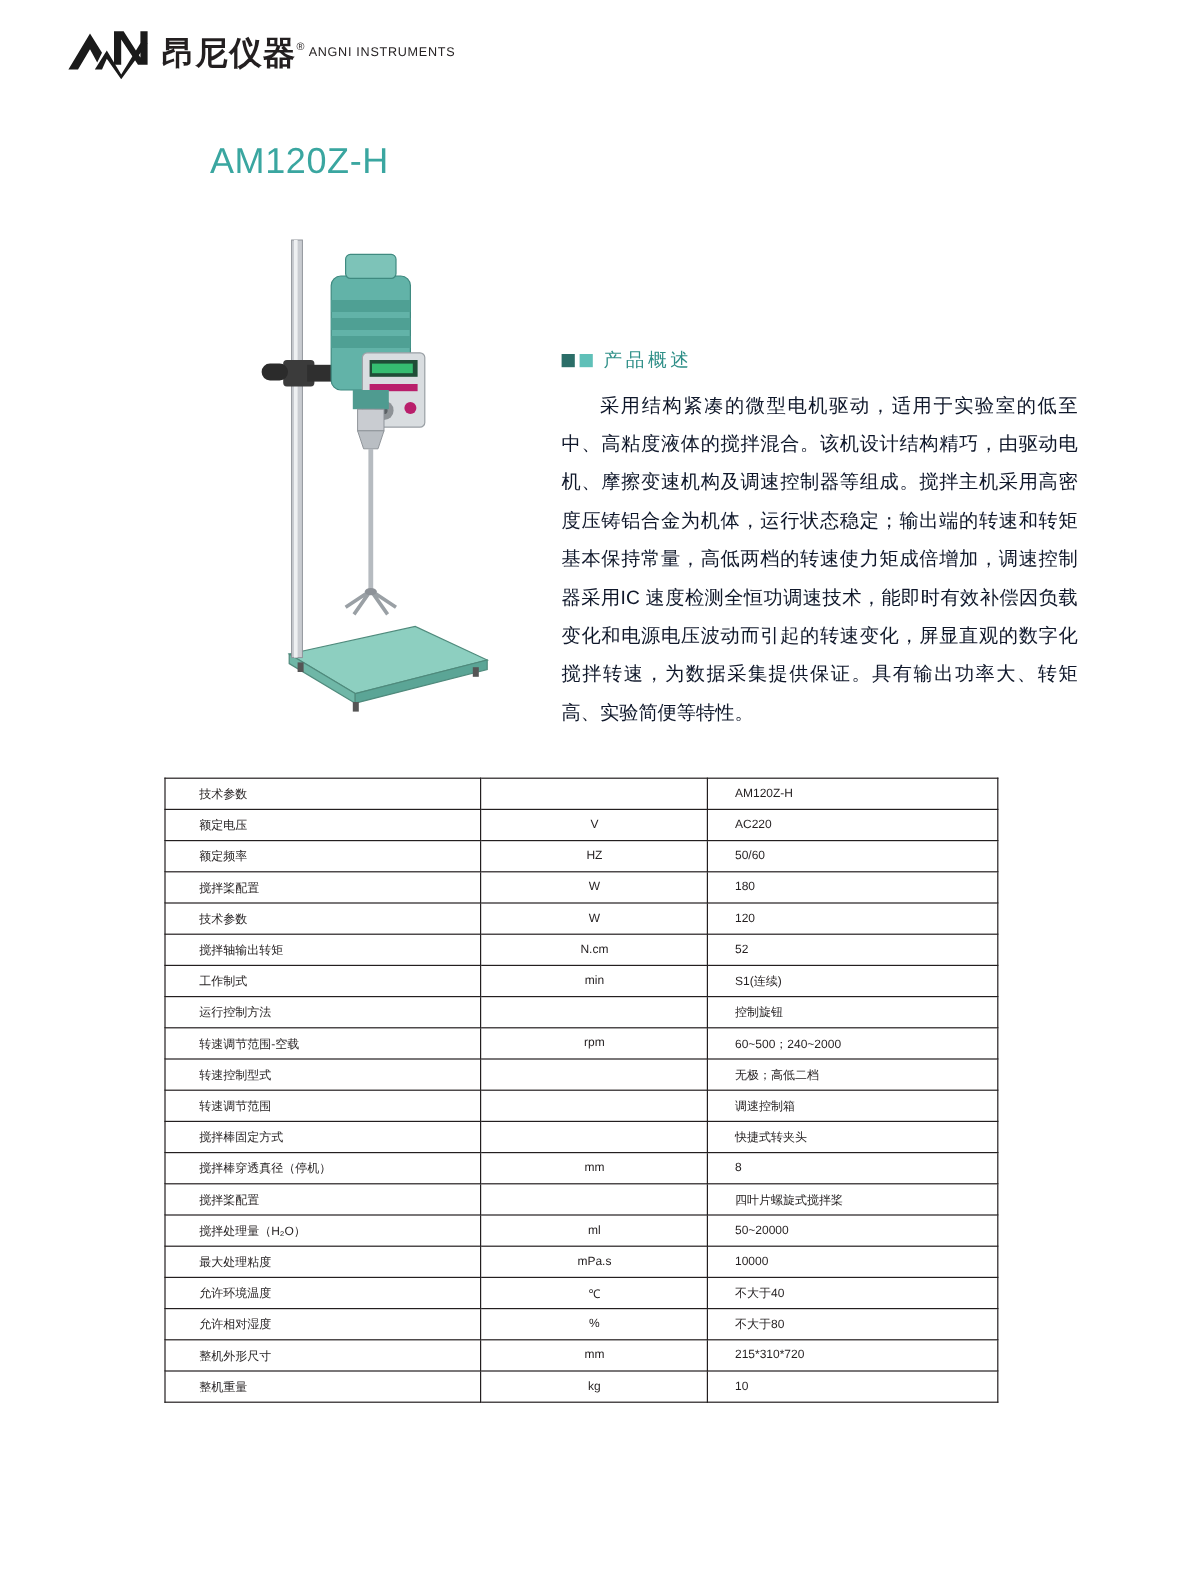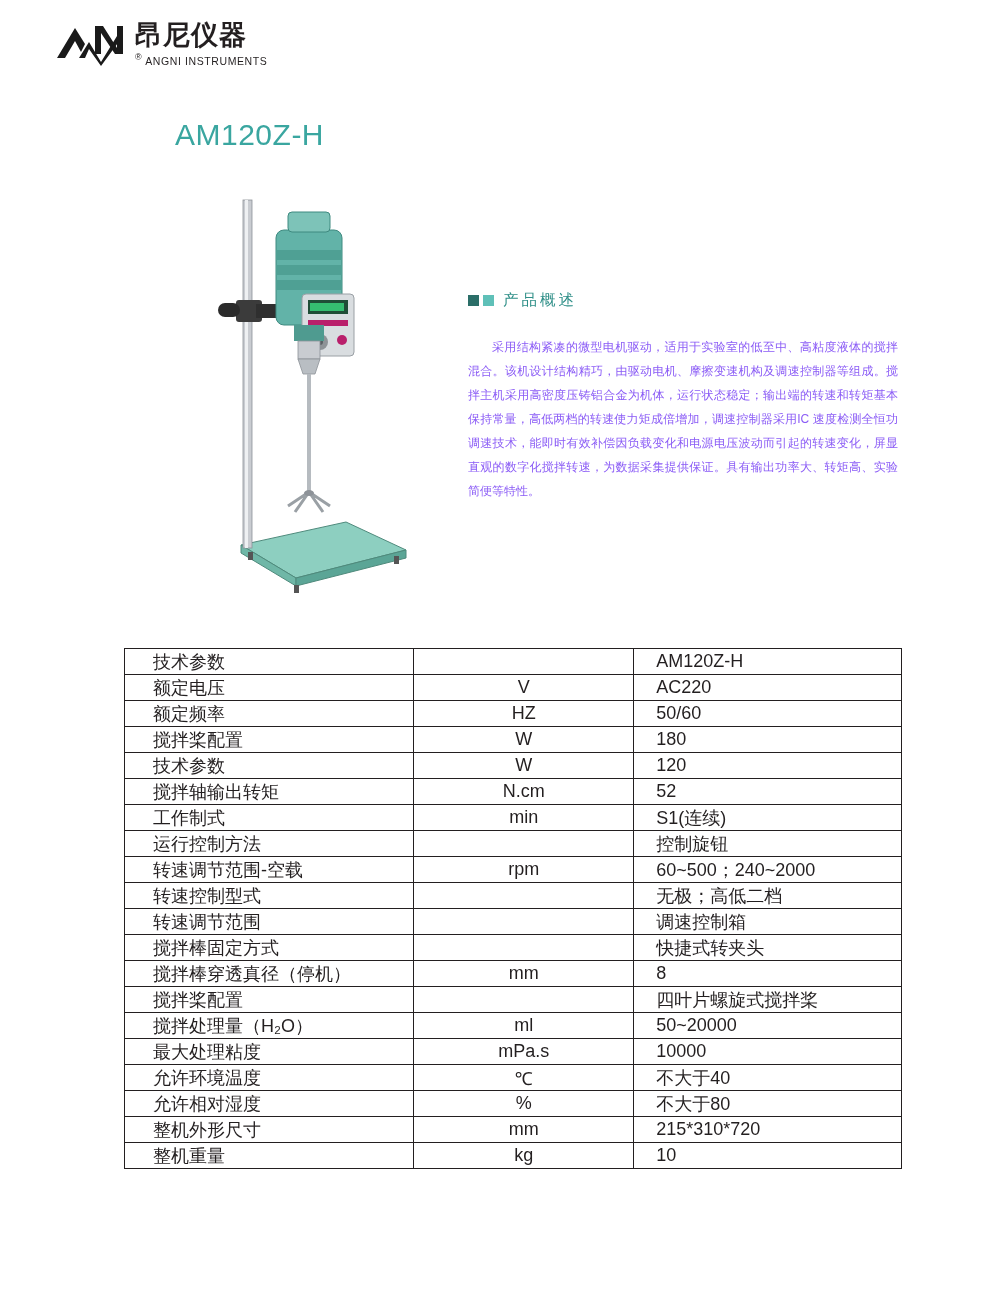--- a/index.html
+++ b/index.html
@@ -26,21 +26,21 @@
   }
   .logo-mark {
     width: 72px;
     height: 44px;
     position: relative;
     margin-right: 8px;
   }
   .logo-mark svg { display: block; }
   .logo-text {
     display: flex;
-    flex-direction: column;
+    flex-direction: row;
     line-height: 1;
   }
   .logo-cn {
     font-size: 27px;
     font-weight: bold;
     letter-spacing: 1px;
     color: #231f20;
   }
   .logo-en {
     font-size: 10.5px;
@@ -75,52 +75,52 @@
   
   .desc-block {
     position: absolute;
     left: 468px;
     top: 290px;
     width: 430px;
   }
   .desc-heading {
     display: flex;
     align-items: center;
-    margin-bottom: 24px;
+    margin-bottom: 12px;
   }
   .sq {
     width: 11px;
     height: 11px;
     display: inline-block;
     margin-right: 4px;
   }
   .sq.dark { background: #2b6e68; }
   .sq.light { background: #5fc0b8; margin-right: 9px; }
   .desc-heading-text {
     color: #2f8f88;
     font-size: 15.5px;
     letter-spacing: 3px;
     font-weight: normal;
   }
   .desc-body {
-    font-size: 12px;
+    font-size: 16px;
     line-height: 2.0;
     text-align: justify;
     text-indent: 2em;
-    color: #8b5cf6;
+    color: #0f172a;
   }
 
   
   .spec-table {
     position: absolute;
-    left: 124px;
+    left: 137px;
     top: 648px;
-    width: 778px;
+    width: 695px;
     border-collapse: collapse;
-    font-size: 18px;
+    font-size: 10px;
   }
   .spec-table td {
     border: 1px solid #231f20;
     height: 25px;
     padding: 0 0 0 28px;
     vertical-align: middle;
     color: #231f20;
     white-space: nowrap;
   }
   .spec-table td.c-name { width: 255px; }

